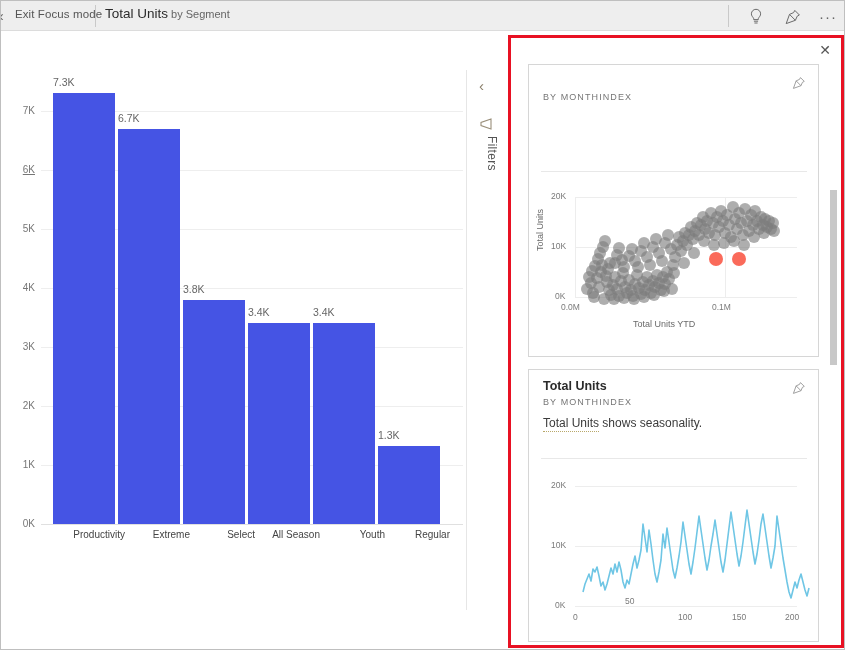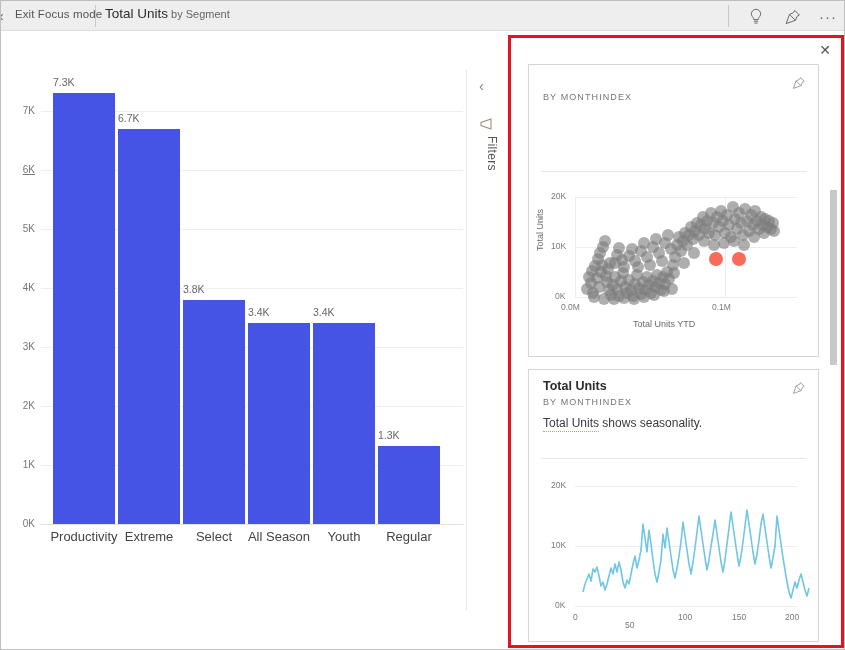--- a/index.html
+++ b/index.html
@@ -27,21 +27,21 @@
   .ico-more{left:816px;color:#666;font-size:15px;text-align:center;line-height:22px;letter-spacing:1px;}
 
   
   .canvas{position:absolute;left:0;top:31px;width:506px;height:618px;background:#fff;}
   .chart{position:absolute;left:0;top:0;width:466px;height:560px;}
   .gridline{position:absolute;left:40px;width:422px;height:1px;background:#eeeeee;}
   .ytick{position:absolute;left:8px;width:26px;text-align:right;font-size:10px;color:#767676;transform:translateY(-6px);}
   .axis-x{position:absolute;left:40px;top:492px;width:422px;height:1px;background:#e0e0e0;}
   .bar{position:absolute;background:#4554e4;}
   .barlabel{position:absolute;font-size:10.5px;color:#666;}
-  .xlabel{position:absolute;top:497px;font-size:13px;color:#444;text-align:center;}
+  .xlabel{position:absolute;top:497px;font-size:10px;color:#444;text-align:right;}
   .source{position:absolute;left:14px;top:545px;font-size:10.5px;color:#8a8a8a;}
   .vsep{position:absolute;left:465px;top:38px;width:1px;height:540px;background:#e6e6e6;}
 
   
   .filters-rail{position:absolute;left:466px;top:31px;width:40px;height:618px;background:#fff;cursor:pointer;}
   .filters-chev{position:absolute;left:12px;top:45px;font-size:15px;color:#8a7f6a;}
   .filters-ico{position:absolute;left:10px;top:85px;width:18px;height:14px;}
   .filters-text{position:absolute;left:6px;top:104px;width:26px;font-size:12px;color:#555;writing-mode:vertical-rl;text-orientation:mixed;letter-spacing:.3px;}
 
   
@@ -369,21 +369,21 @@
         <div class="card-rule" style="top:88px;"></div>
 
         <div class="minichart" style="top:94px;left:0;width:289px;height:176px;">
           <div class="mini-tick" style="left:22px;top:16px;">20K</div>
           <div class="mini-tick" style="left:22px;top:76px;">10K</div>
           <div class="mini-tick" style="left:26px;top:136px;">0K</div>
           <div class="mini-grid" style="left:46px;top:22px;width:222px;"></div>
           <div class="mini-grid" style="left:46px;top:82px;width:222px;"></div>
           <div class="mini-grid" style="left:46px;top:142px;width:222px;"></div>
           <div class="mini-tick" style="left:44px;top:148px;">0</div>
-          <div class="mini-tick" style="left:96px;top:132px;margin-top:24px;">50</div>
+          <div class="mini-tick" style="left:96px;top:132px;">50</div>
           <div class="mini-tick" style="left:149px;top:148px;">100</div>
           <div class="mini-tick" style="left:203px;top:148px;">150</div>
           <div class="mini-tick" style="left:256px;top:148px;">200</div>
 
           <svg width="289" height="176" style="position:absolute;left:0;top:0;">
             <polyline fill="none" stroke="#6fc6e5" stroke-width="1.6" stroke-linejoin="round" points="
               54,128 56,120 58,115 60,110 62,117 64,105 66,108 68,103 70,112 72,122 74,118 76,126 78,120
               80,112 82,104 84,110 86,100 88,108 90,98 92,106 94,118 96,124 98,116 100,120 102,110 104,100
               106,92 108,104 110,96 112,86 114,60 116,74 118,88 120,66 122,80 124,96 126,110 128,118 130,108
               132,96 134,70 136,84 138,64 140,78 142,92 144,106 146,114 148,104 150,92 152,78 154,58 156,72

